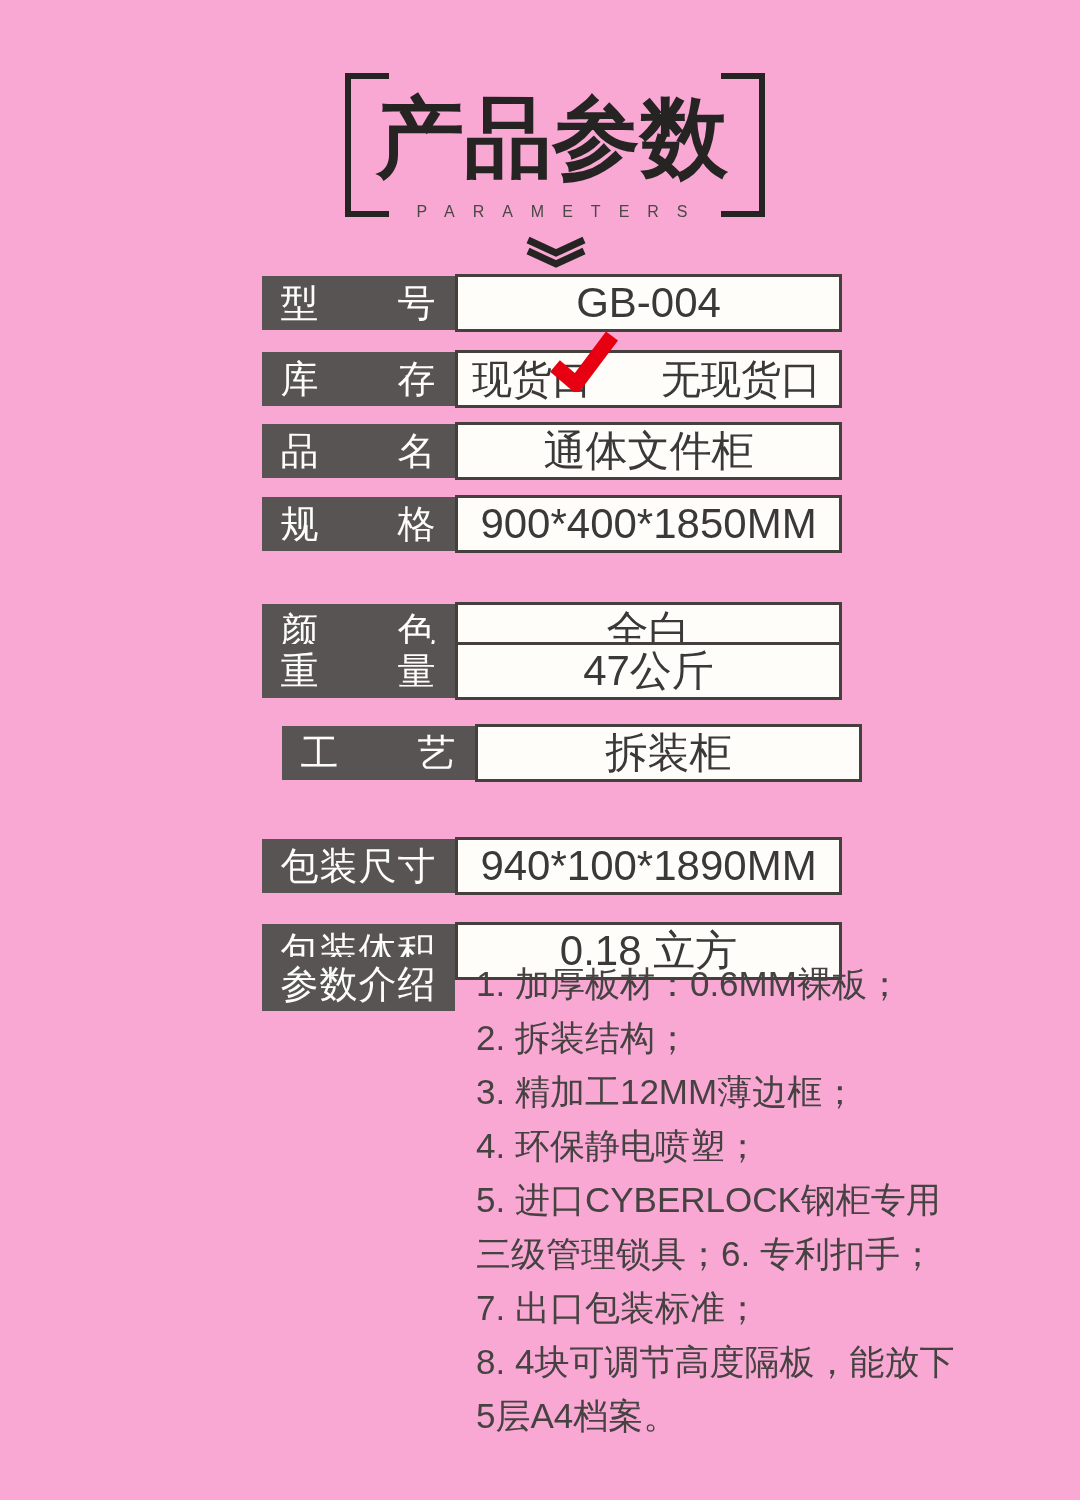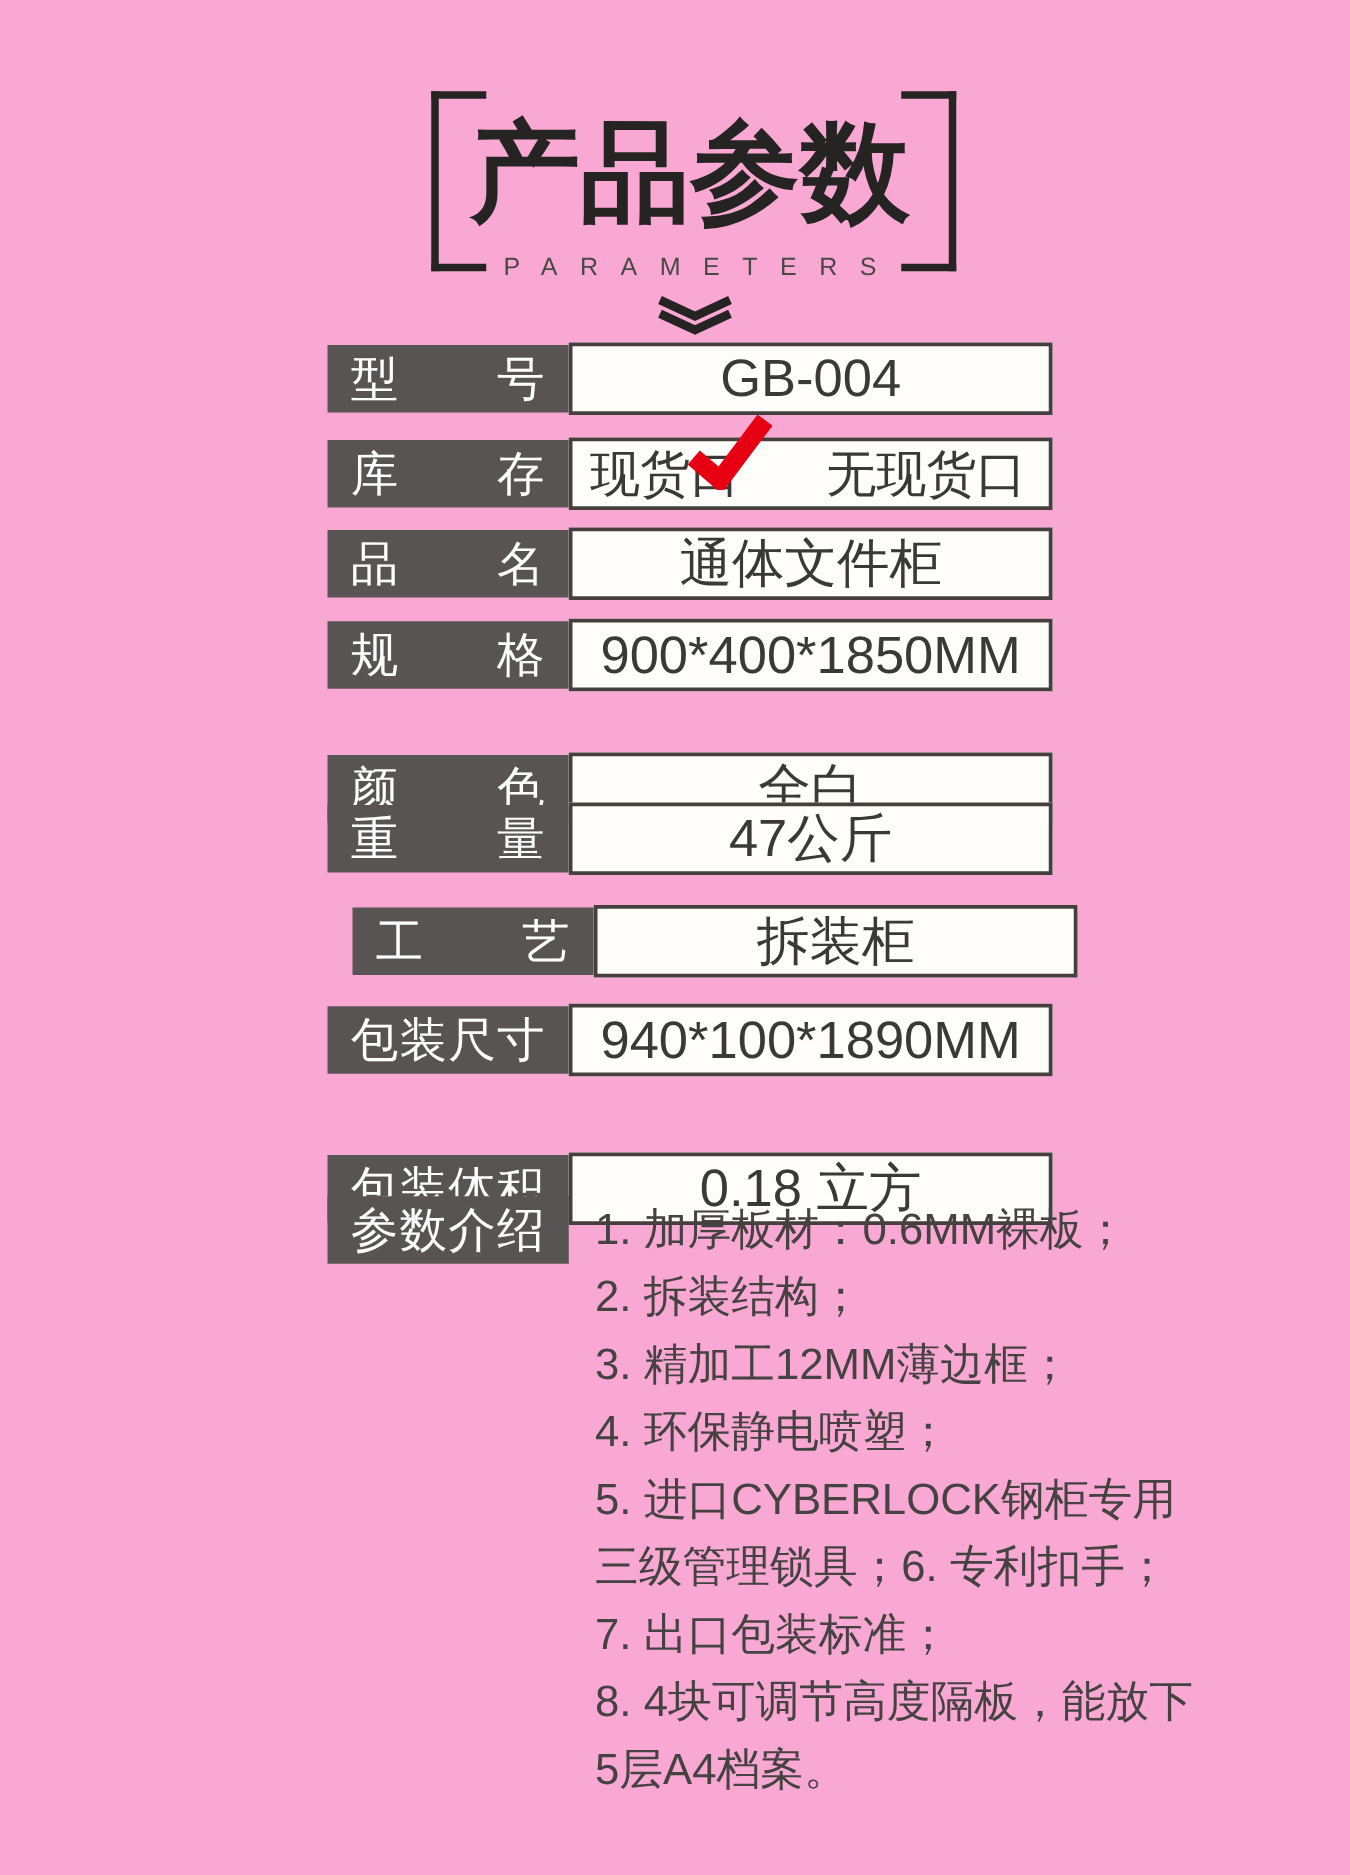--- a/index.html
+++ b/index.html
@@ -7,33 +7,33 @@
   body{font-family:"Liberation Sans","DejaVu Sans",sans-serif;}
   .page{position:relative;width:1080px;height:1500px;background:#f9a8d4;overflow:hidden;}
 
   
   .bracket{position:absolute;top:73px;width:44px;height:144px;box-sizing:border-box;}
   .bracket-left{left:345px;border-left:6px solid #262423;border-top:6px solid #262423;border-bottom:6px solid #262423;}
   .bracket-right{left:721px;border-right:6px solid #262423;border-top:6px solid #262423;border-bottom:6px solid #262423;}
   .title{position:absolute;left:262px;top:88px;width:580px;text-align:center;
          font-size:88px;font-weight:700;color:#262423;letter-spacing:0px;line-height:100px;}
   .subtitle{position:absolute;left:262px;top:203px;width:580px;text-align:center;
-            font-size:20px;color:#4a4745;letter-spacing:18px;padding-left:18px;box-sizing:border-box;}
+            font-size:16px;color:#4a4745;letter-spacing:18px;padding-left:18px;box-sizing:border-box;}
   .chevron{position:absolute;left:524px;top:236px;width:64px;height:32px;}
 
   
   .row{position:absolute;left:262px;display:flex;height:54px;}
   .row-label{width:193px;height:54px;background:#595454;color:#fdfdfd;
              display:flex;align-items:center;justify-content:center;
              font-size:38px;letter-spacing:1px;}
   .row-value{width:387px;height:58px;margin-top:-2px;box-sizing:border-box;
              border:3px solid #45403d;background:#fffdf9;color:#3b3938;
              display:flex;align-items:center;justify-content:center;font-size:42px;}
   .r1{top:276px;} .r2{top:352px;} .r3{top:424px;} .r4{top:497px;} .r5{top:571px;margin-top:33px;}
-  .r6{top:644px;} .r7{top:726px;padding-left:20px;} .r8{top:805px;text-align:center;} .r9{top:924px;} .r10{top:957px;}
+  .r6{top:644px;} .r7{top:726px;padding-left:20px;} .r8{top:839px;text-align:center;} .r9{top:924px;} .r10{top:957px;}
 
   .stock-value{justify-content:space-between;padding:0 18px 0 14px;font-size:40px;}
   .stock-opt{position:relative;display:inline-block;white-space:nowrap;}
   .check-mark{position:absolute;left:78px;top:-22px;width:68px;height:62px;pointer-events:none;}
 
   
   .intro-lines{position:absolute;left:476px;top:957px;width:500px;
                font-size:35px;line-height:54px;color:#454241;white-space:nowrap;}
 </style>
 </head>

